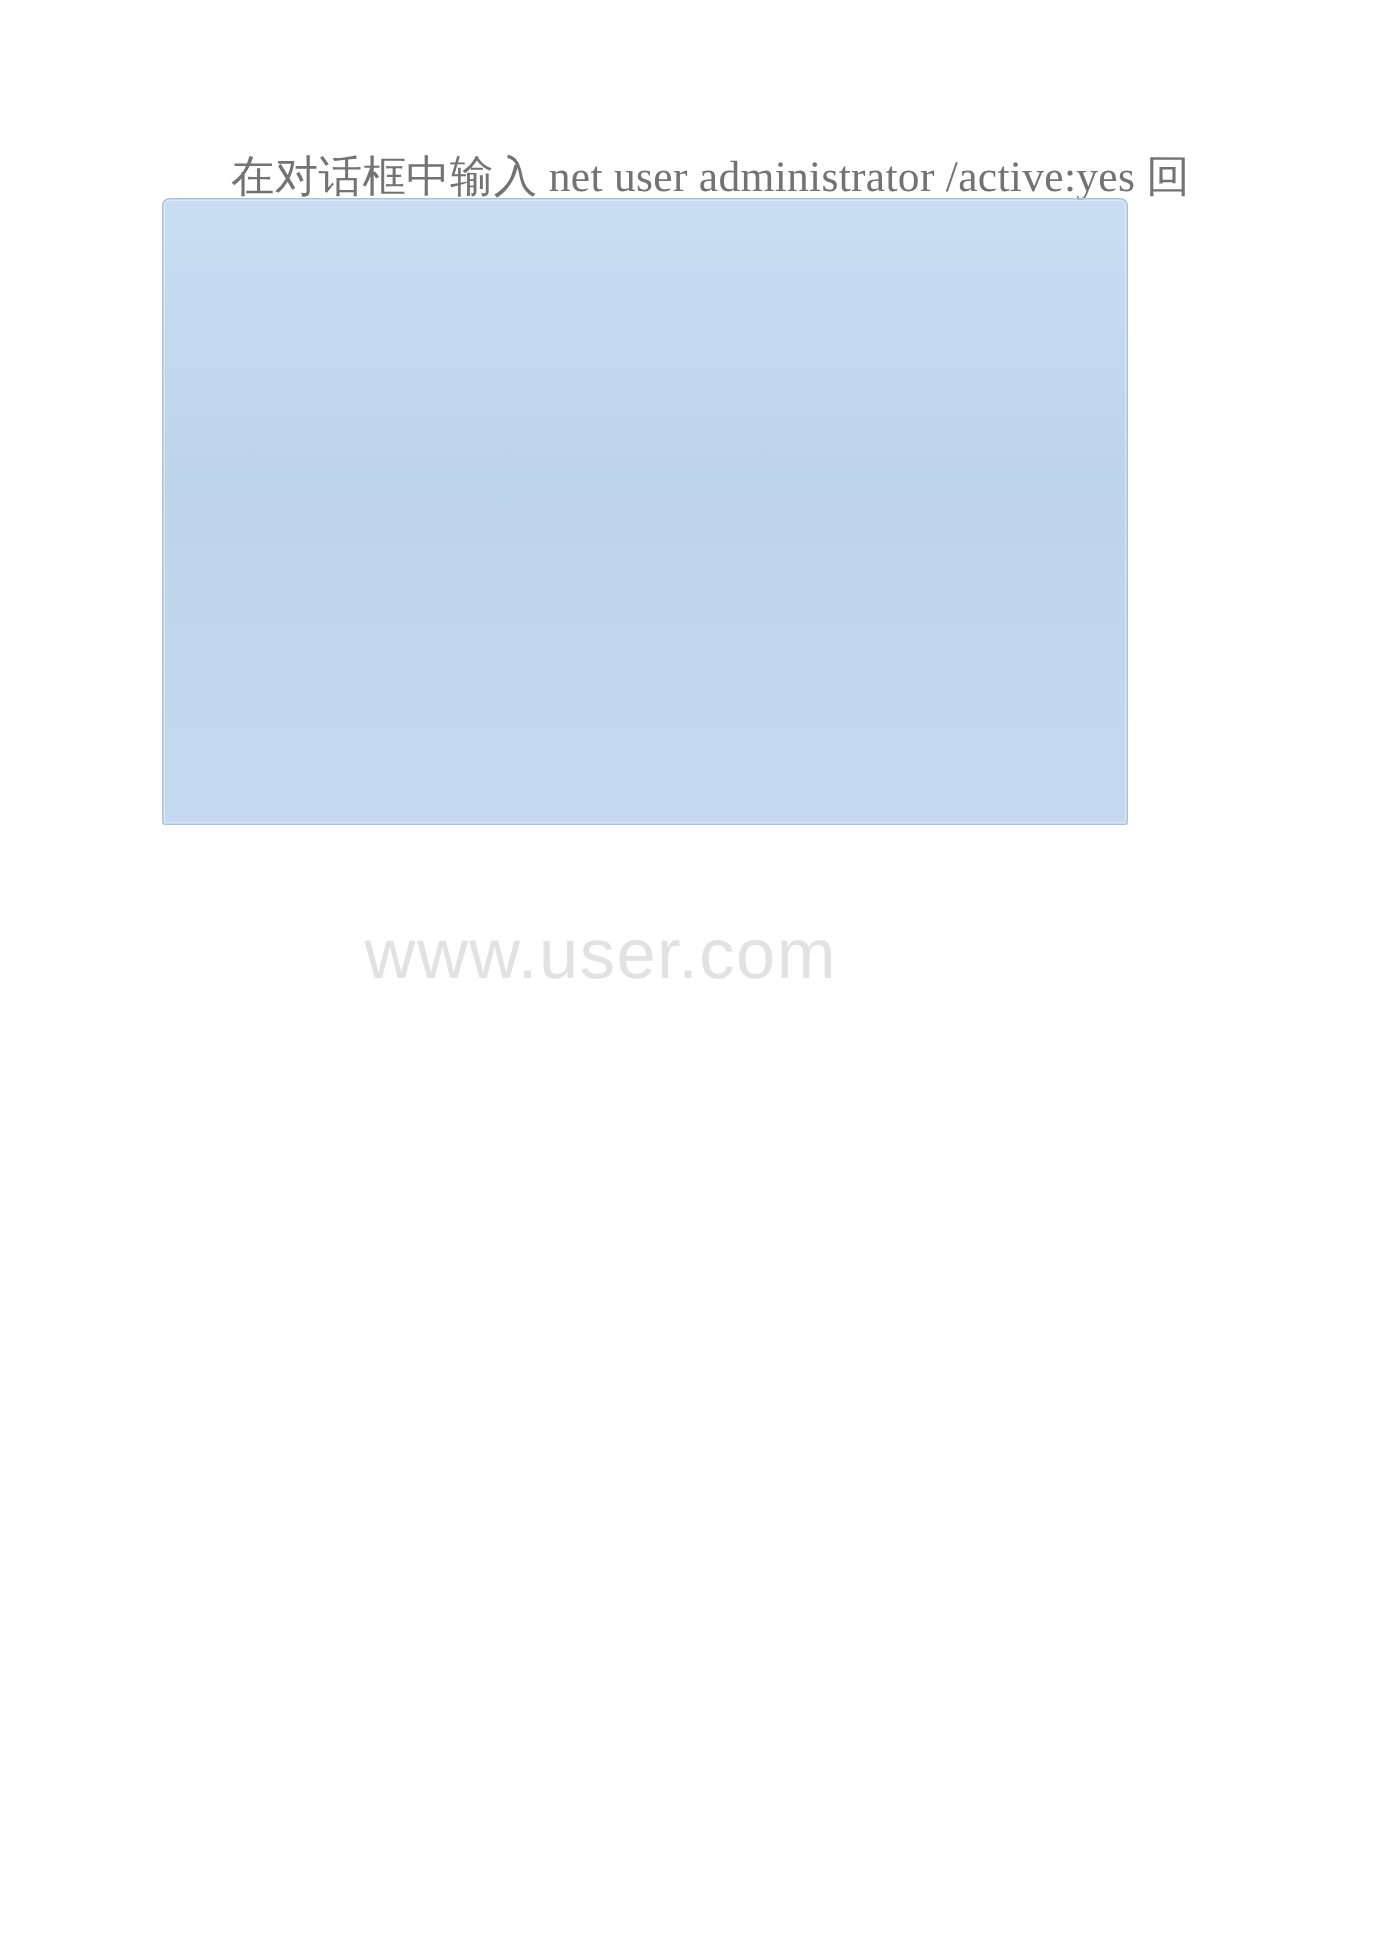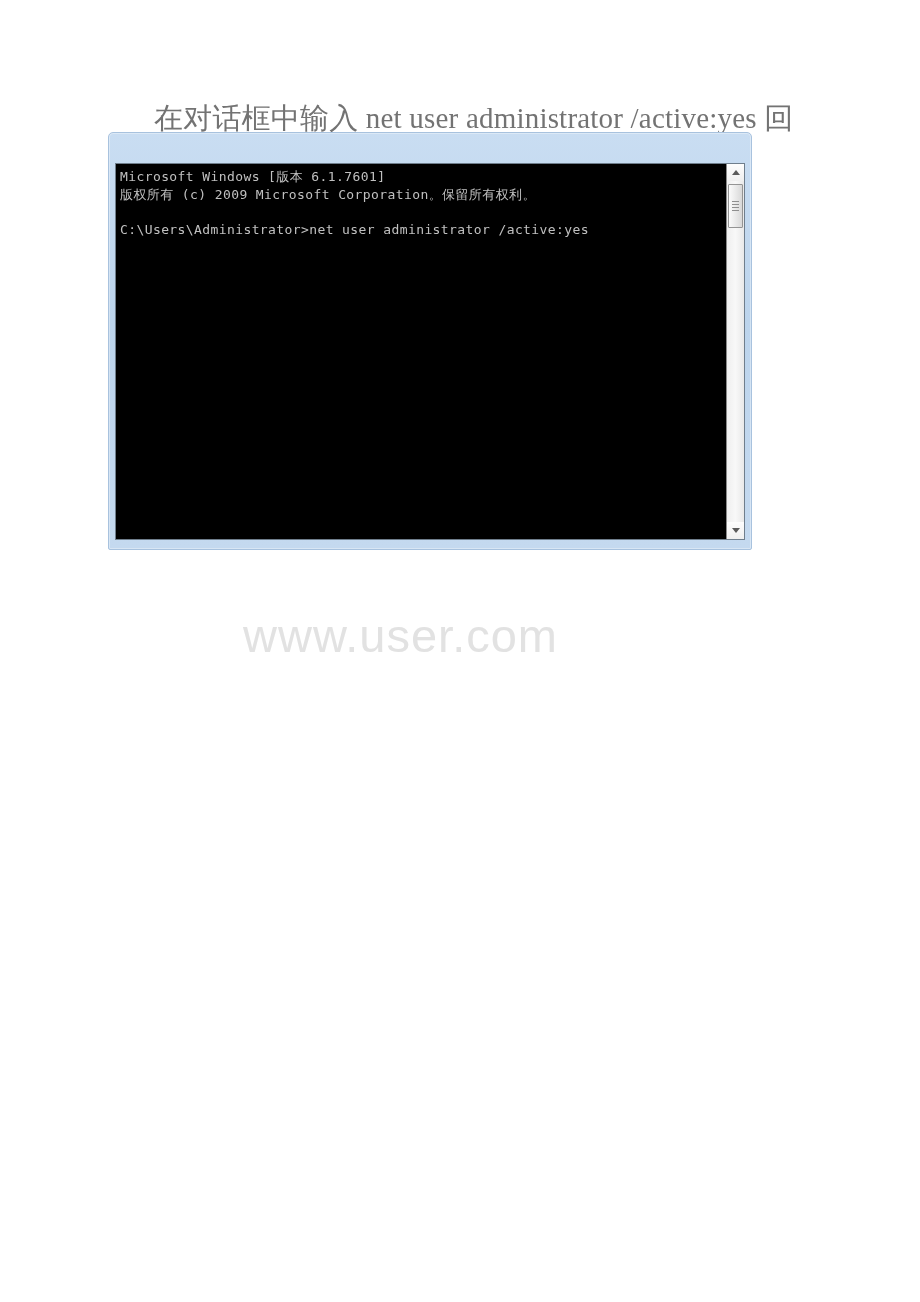--- a/index.html
+++ b/index.html
@@ -261,37 +261,19 @@
 </head>
 <body>
 
 <div class="page">
 
   <div class="doc-para" id="para-top">在对话框中输入 net user administrator /active:yes 回车运行即可</div>
 
   <div class="cmd-window">
 
 
-    <div class="client">
-      <div class="console">Microsoft Windows [版本 6.1.7601]
-版权所有 (c) 2009 Microsoft Corporation。保留所有权利。
-
-C:\Users\Administrator&gt;net user administrator /active:yes</div>
-
-      <div class="scrollbar">
-        <div class="sb-arrow sb-up">
-          <span class="glyph"></span>
-        </div>
-        <div class="sb-track">
-          <div class="sb-thumb"></div>
-        </div>
-        <div class="sb-arrow sb-down">
-          <span class="glyph"></span>
-        </div>
-      </div>
-    </div>
 
   </div>
 
 
   <div class="watermark">www.user.com</div>
 
 </div>
 
 </body></html>

